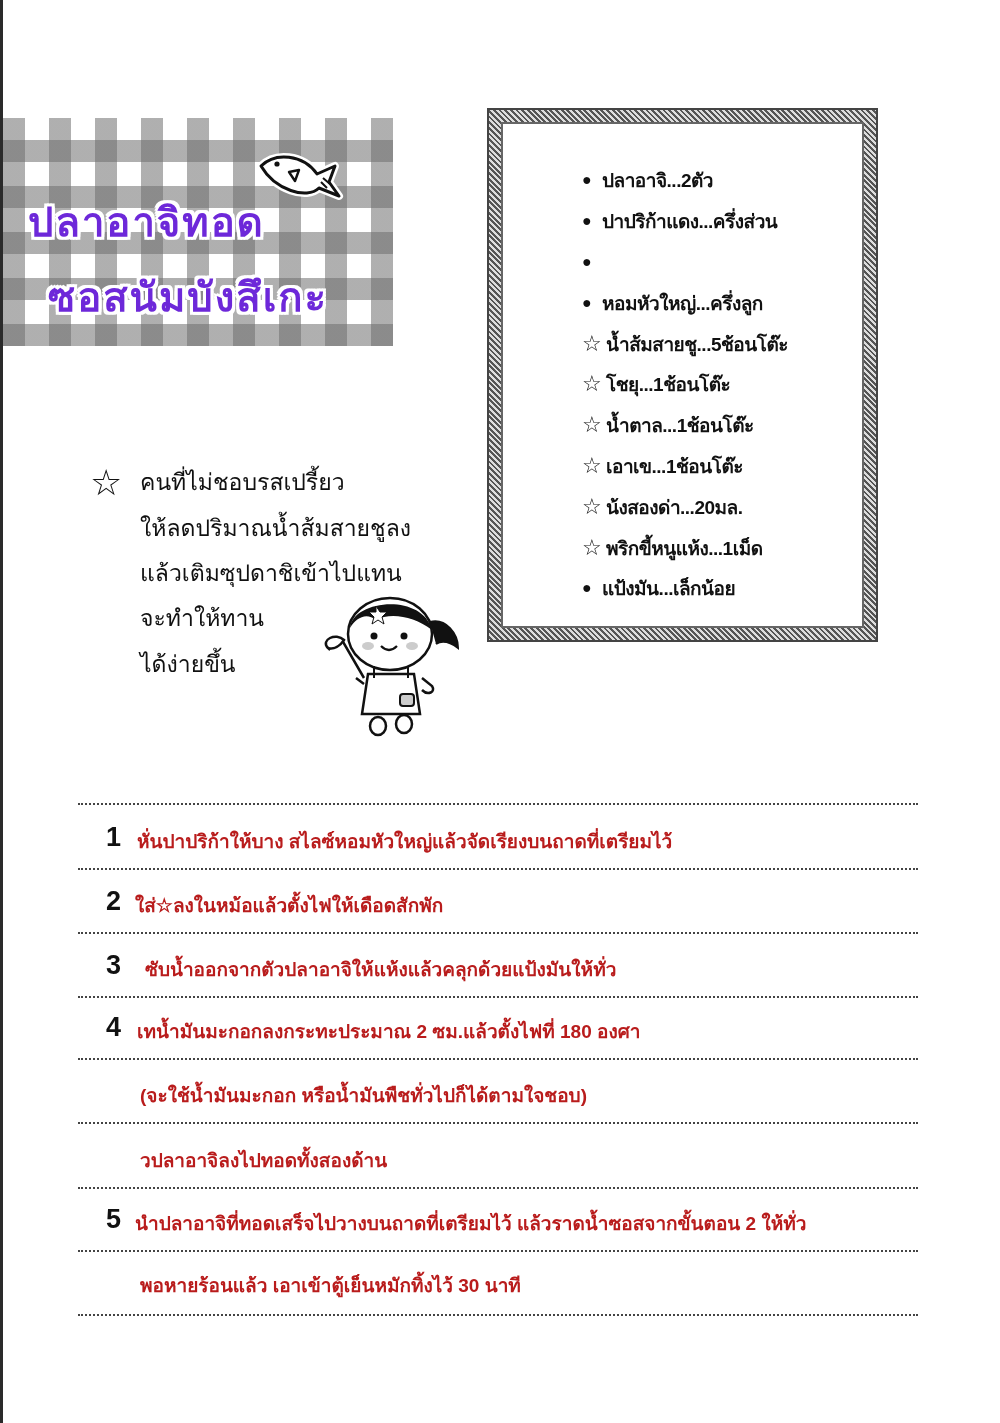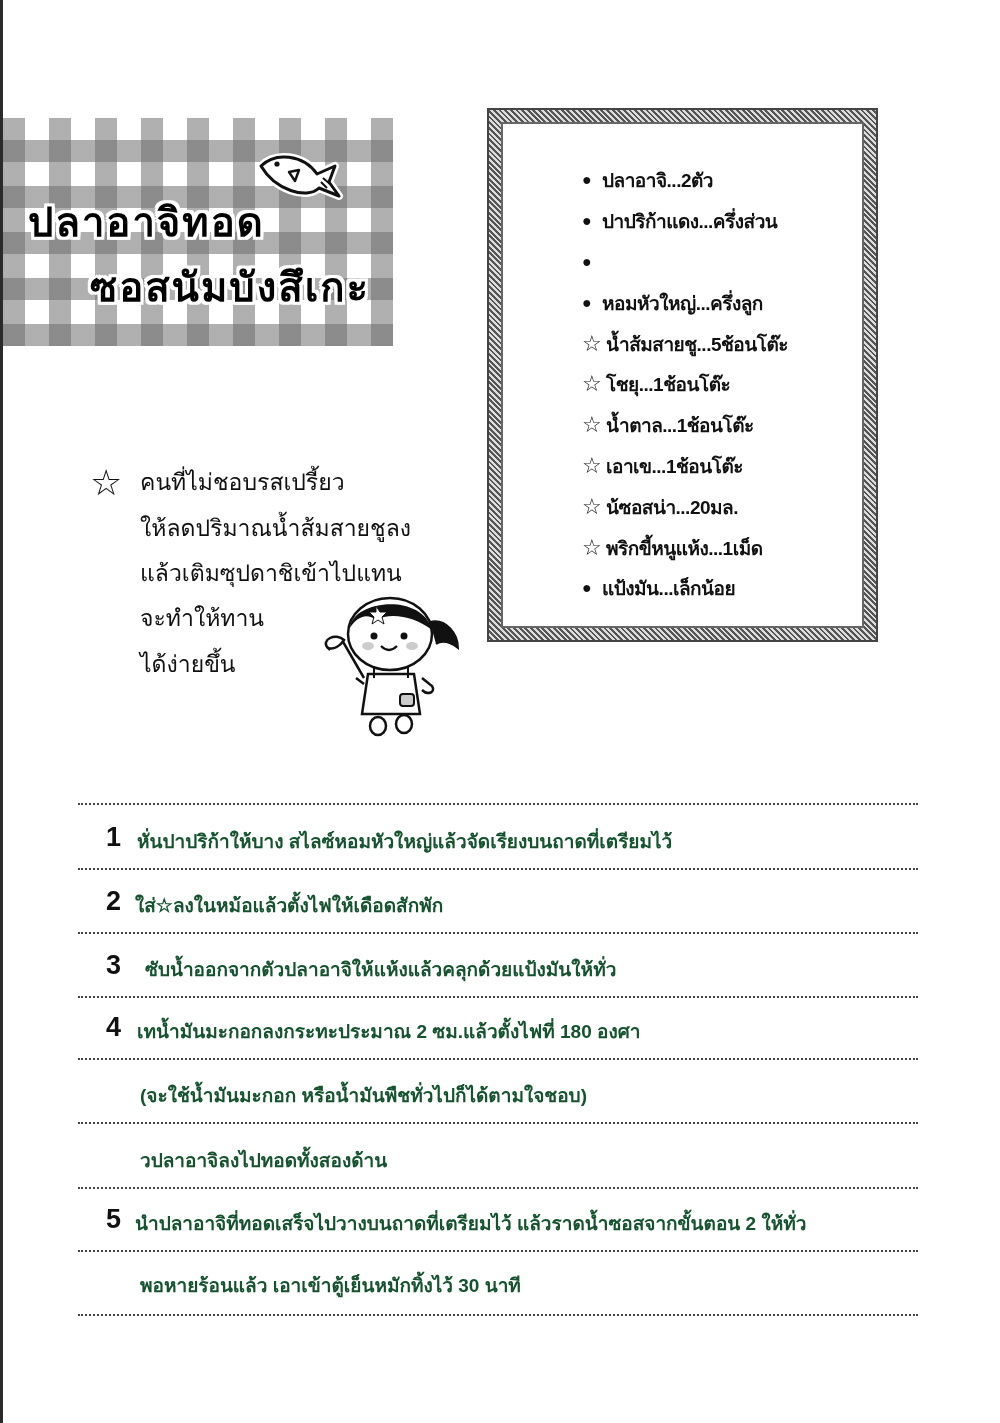--- a/index.html
+++ b/index.html
@@ -13,25 +13,25 @@
   
   .banner {
     position: absolute; left: 3px; top: 118px; width: 390px; height: 228px;
     background-color: #fff;
     background-image:
       repeating-linear-gradient(90deg, rgba(110,110,110,0.55) 0 22px, transparent 22px 46px),
       repeating-linear-gradient(0deg, rgba(110,110,110,0.55) 0 22px, transparent 22px 46px);
   }
   .title {
     position: absolute; font-family: Liberation Sans, sans-serif; font-weight: bold;
-    color: #000000; font-size: 40px; letter-spacing: 2px;
+    color: #6d28d9; font-size: 40px; letter-spacing: 2px;
     text-shadow: -3px -3px 0 #fff, 3px -3px 0 #fff, -3px 3px 0 #fff, 3px 3px 0 #fff, 0 3px 0 #fff, 0 -3px 0 #fff, 3px 0 0 #fff, -3px 0 0 #fff;
   }
   .title-line-1 { left: 28px; top: 190px; }
-  .title-line-2 { left: 48px; top: 255px; margin-left: 42px; }
+  .title-line-2 { left: 48px; top: 265px; }
   .fish { position: absolute; left: 255px; top: 148px; width: 90px; height: 60px; }
 
   
   .frame {
     position: absolute; left: 487px; top: 108px; width: 391px; height: 534px;
     box-sizing: border-box;
     border: 14px solid transparent;
     border-image: repeating-linear-gradient(45deg, #555 0 2px, #ddd 2px 4px) 14;
     outline: 2px solid #444; outline-offset: -2px;
   }
@@ -55,21 +55,21 @@
   .tip-line {
     position: absolute; left: 50px; white-space: nowrap;
     font-family: "DejaVu Sans", sans-serif; font-size: 23px; color: #111;
   }
   .girl { position: absolute; left: 318px; top: 582px; width: 150px; height: 158px; }
 
   
   .dotline { position: absolute; left: 78px; width: 840px; height: 0; border-top: 2px dotted #444; }
   .step-text {
     position: absolute; white-space: nowrap;
-    font-family: "Liberation Sans", sans-serif; font-weight: bold; font-size: 19px; color: #14532d;
+    font-family: "Liberation Sans", sans-serif; font-weight: bold; font-size: 19px; color: #b91c1c;
   }
   .step-num { position: absolute; font-family: "Liberation Sans", sans-serif; font-weight: bold; font-size: 27px; }
 </style>
 </head>
 <body>
 
 <div class="left-edge"></div>
 
 <div class="banner"></div>
 <svg class="fish" viewBox="0 0 90 60">
@@ -111,21 +111,21 @@
   <li class="ingredient">
       <span class="marker star">☆</span>
       <span>น้ำตาล...1ช้อนโต๊ะ</span>
     </li>
   <li class="ingredient">
       <span class="marker star">☆</span>
       <span>เอาเข...1ช้อนโต๊ะ</span>
     </li>
   <li class="ingredient">
       <span class="marker star">☆</span>
-      <span>น้ซอสน่า...20มล.</span>
+      <span>น้งสองด่า...20มล.</span>
     </li>
   <li class="ingredient">
       <span class="marker star">☆</span>
       <span>พริกขี้หนูแห้ง...1เม็ด</span>
     </li>
   <li class="ingredient">
       <span class="marker bullet">●</span>
       <span>แป้งมัน...เล็กน้อย</span>
     </li>
 </ul>

